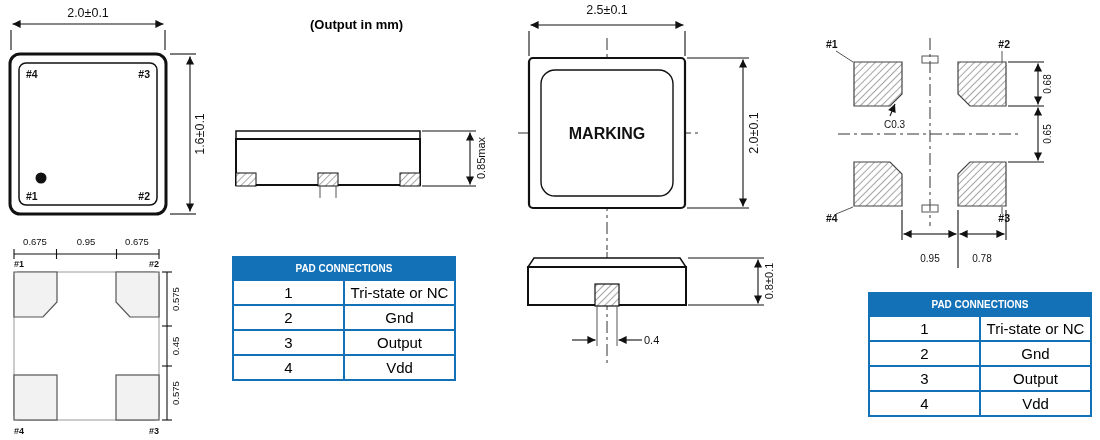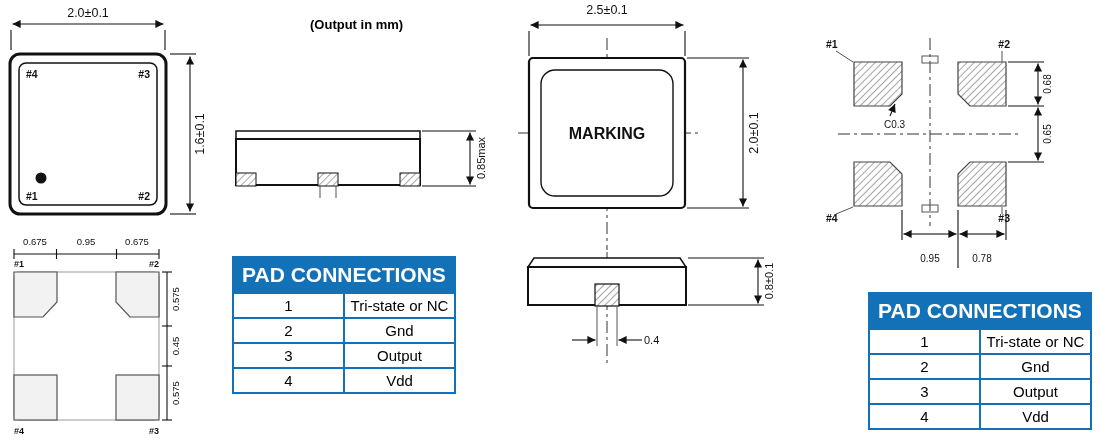--- a/index.html
+++ b/index.html
@@ -14,21 +14,21 @@
   .dimS{font-size:9.5px}
   .dimG{font-size:10px}
   .pin{font-size:10.5px;font-weight:bold}
   .pinS{font-size:9px;font-weight:bold}
   .marking{font-size:16px;font-weight:bold}
   .dimline line{stroke:#111;stroke-width:1.1;fill:none}
   .thin line{stroke:#555;stroke-width:1}
   .cl{stroke:#333;stroke-width:1;stroke-dasharray:12 4 3 4;fill:none}
   .units{font-size:13px;font-weight:bold;color:#000}
   .pad-table{position:absolute;border-collapse:collapse;background:#fff;width:224px;table-layout:fixed}
-  .pad-table th{background:#1371b8;color:#fff;font-size:21px;font-weight:bold;
+  .pad-table th{background:#1371b8;color:#fff;font-size:10px;font-weight:bold;
                 padding:5px 2px;border:2px solid #1371b8;text-align:center}
   .pad-table td{border:2px solid #1371b8;font-size:15px;color:#000;text-align:center;padding:3px 4px}
   .pad-table .num{width:46px}
 </style>
 </head>
 <body>
 
 <div id="canvas">
 
   <svg class="abs" style="left:2px;top:2px" width="215" height="234" viewBox="0 0 215 234">

